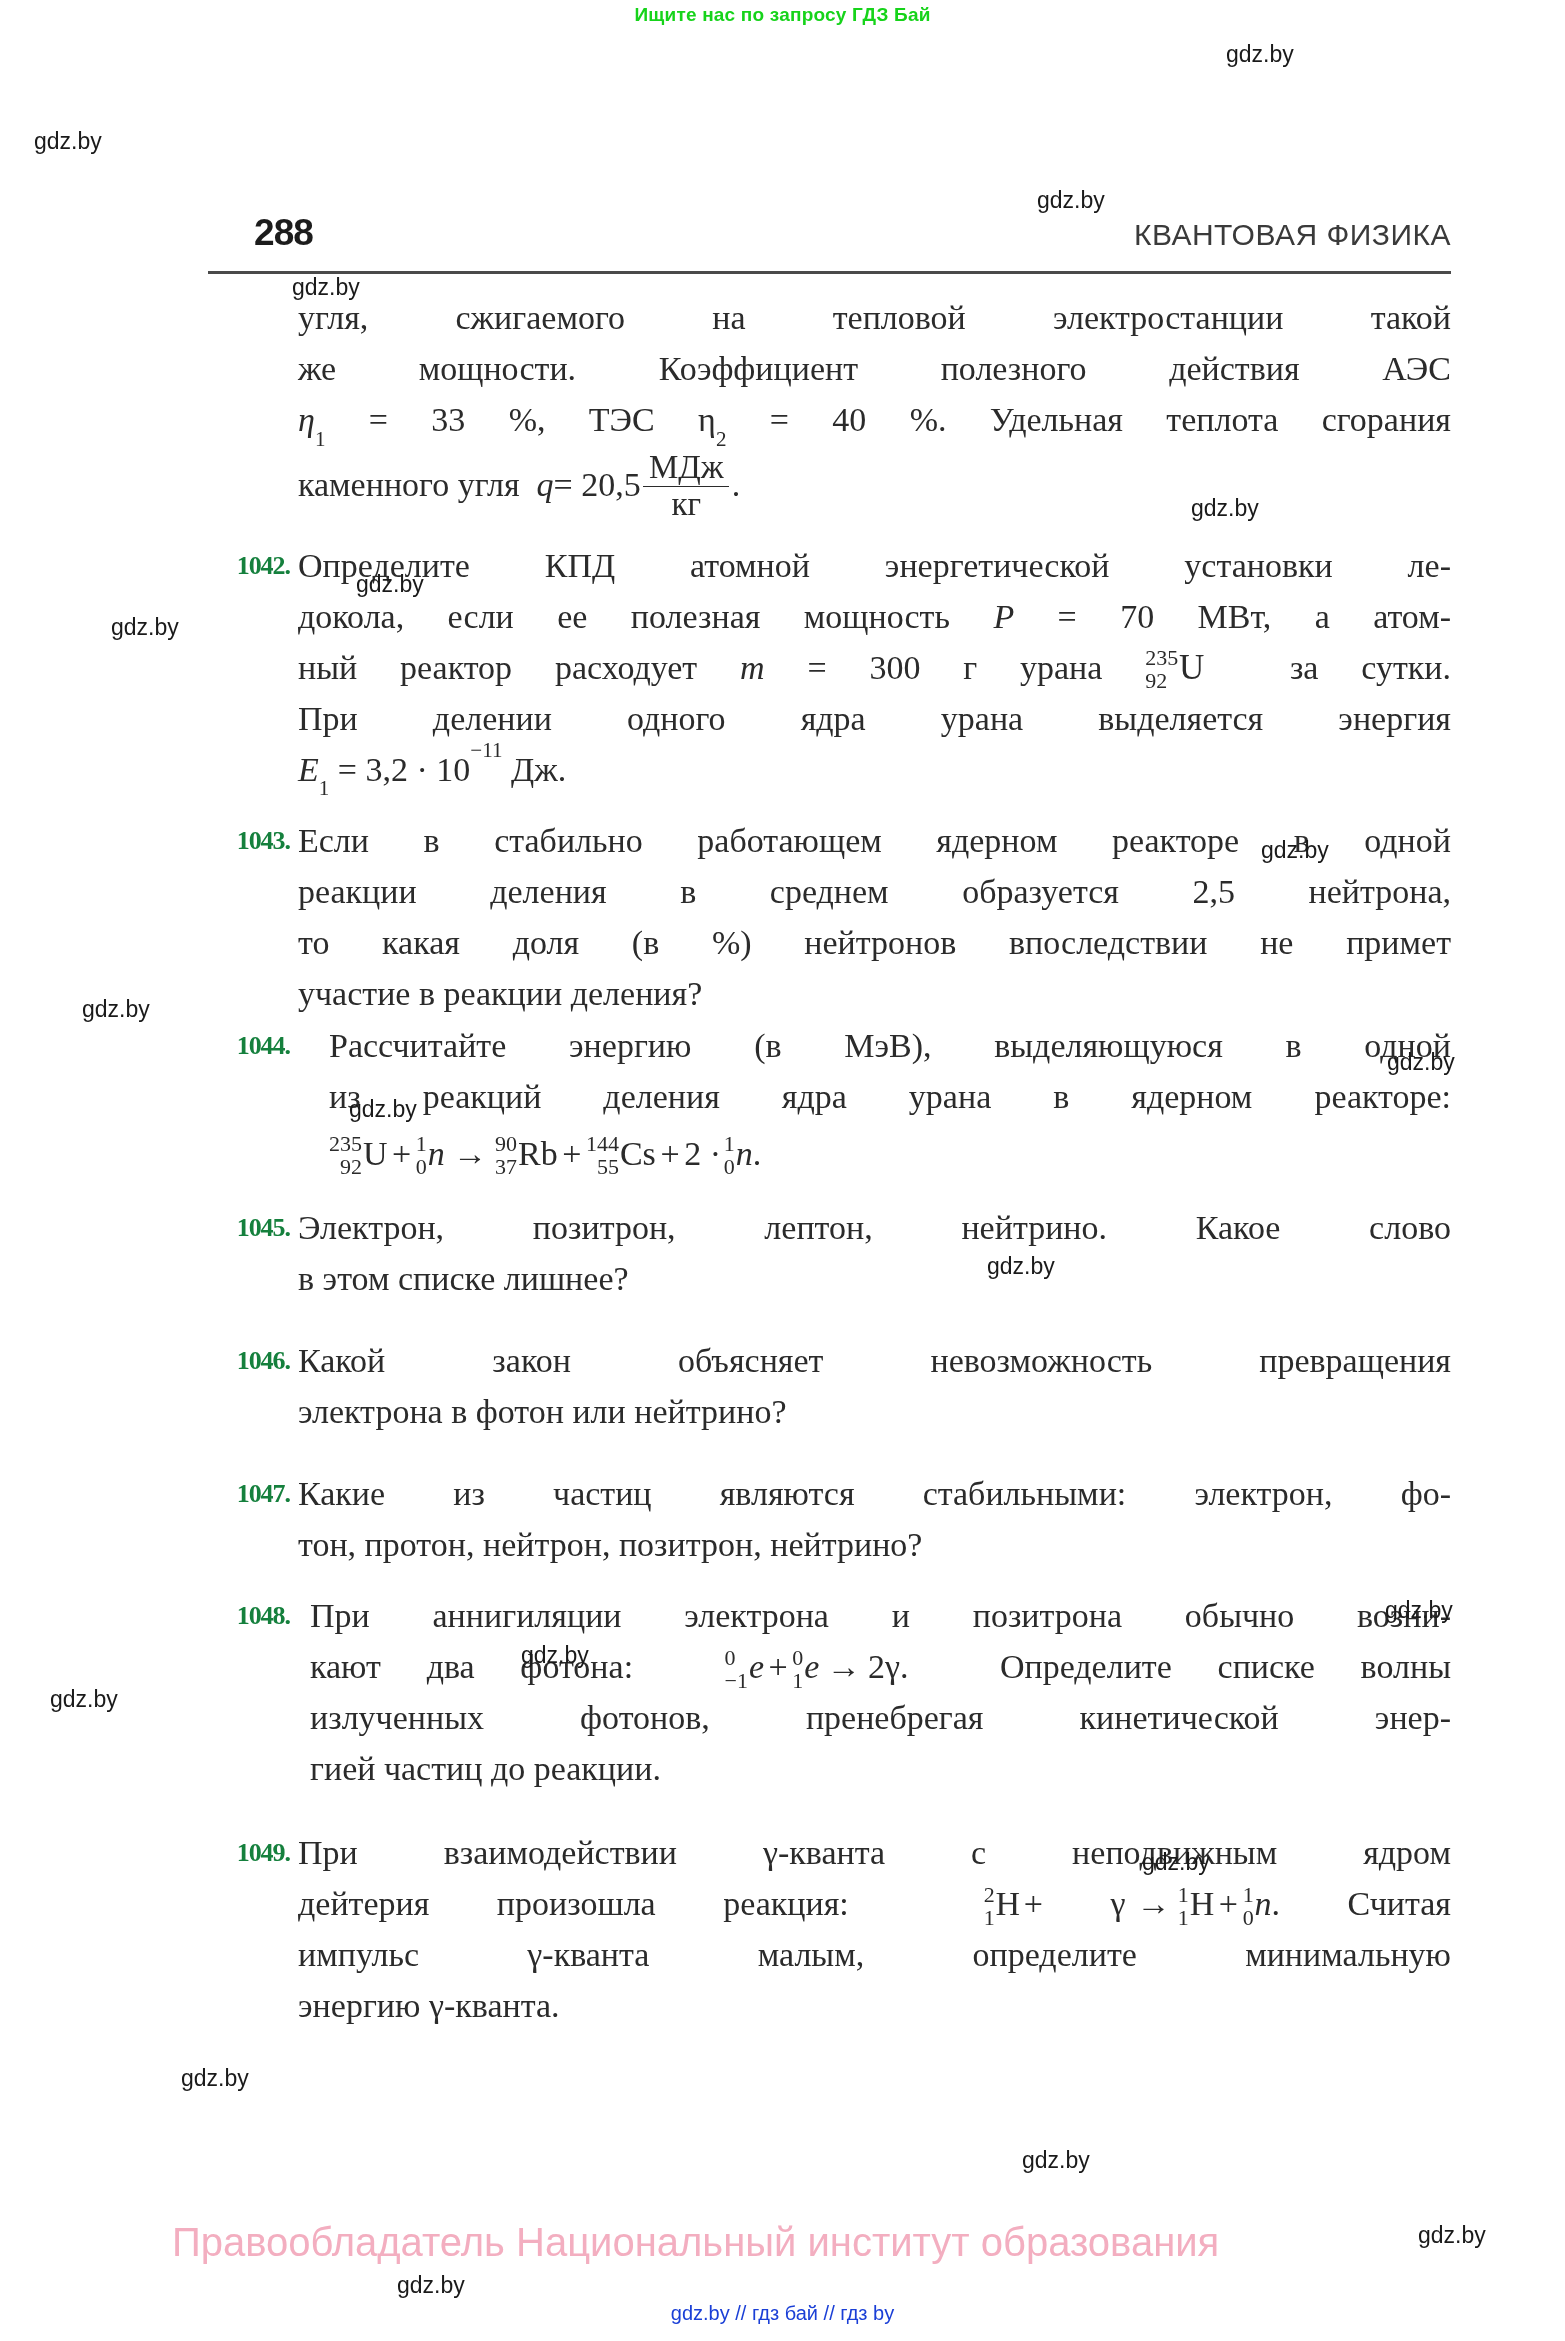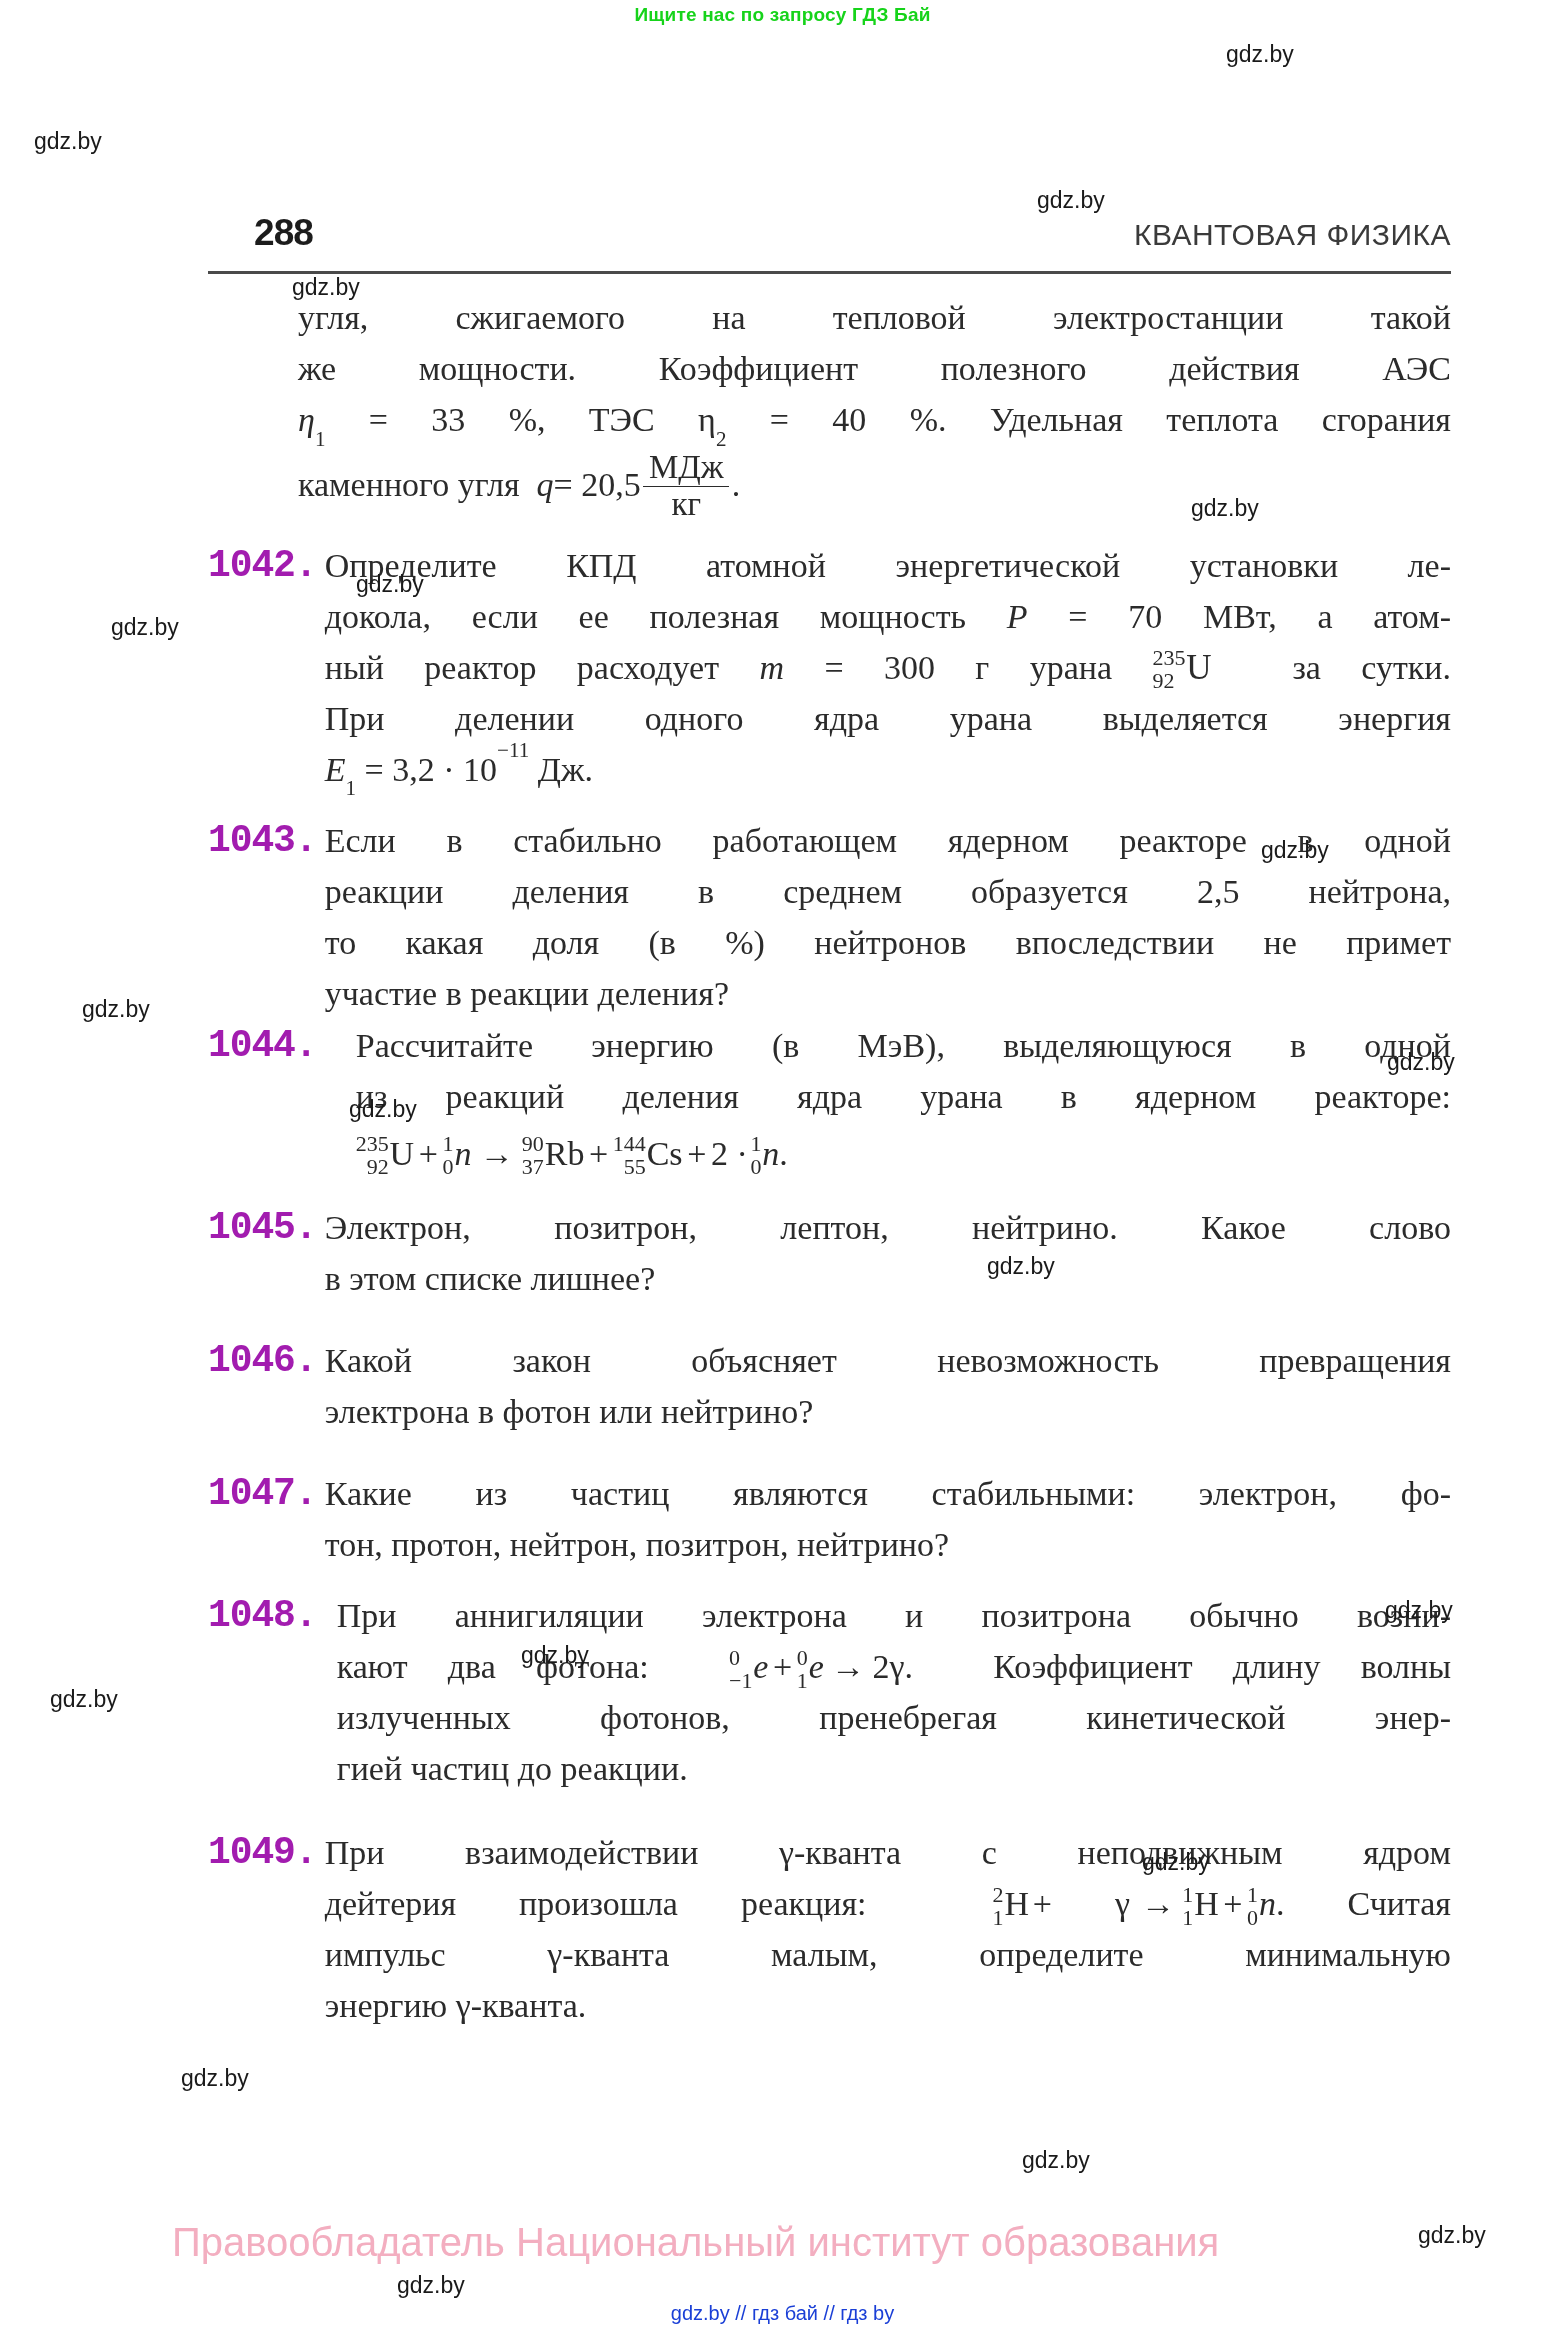--- a/index.html
+++ b/index.html
@@ -113,24 +113,24 @@
   .task {
     display: flex;
     align-items: flex-start;
     margin-top: 14.6px;
   }
   .task-num {
     flex: 0 0 90px;
     text-align: right;
     padding-right: 8.2px;
     box-sizing: border-box;
-    font-family: Liberation Mono, monospace;
-    font-size: 38px;
+    font-family: Liberation Serif, serif;
+    font-size: 26px;
     font-weight: bold;
-    color: #a21caf;
+    color: #15803d;
     line-height: 51px;
     letter-spacing: -1.1px;
   }
   .task-body {
     flex: 1 1 auto;
     text-align: justify;
     text-justify: inter-word;
     font-size: 34px;
     line-height: 51px;
     color: #2b2b2b;
@@ -283,21 +283,21 @@
       <div class="task-body">
         <div class="jline">Какие из частиц являются стабильными: электрон, фо-</div>
         <div class="lastline">тон, протон, нейтрон, позитрон, нейтрино?</div>
       </div>
     </div>
 
     <div class="task" style="margin-top:20px;gap:12px;">
       <div class="task-num">1048.</div>
       <div class="task-body">
         <div class="jline">При аннигиляции электрона и позитрона обычно возни-</div>
-        <div class="jline"><span>кают два фотона:</span>&nbsp;&nbsp;<span class="iso"><i>0</i><i>−1</i></span><span class="mi">e</span><span style="padding:0 4.6px;">+</span><span class="iso"><i>0</i><i>1</i></span><span class="mi">e</span><span style="padding:0 7.3px;">→</span><span class="mn">2γ.</span>&nbsp;&nbsp;<span>Коэффициент длину волны</span></div>
+        <div class="jline"><span>кают два фотона:</span>&nbsp;&nbsp;<span class="iso"><i>0</i><i>−1</i></span><span class="mi">e</span><span style="padding:0 4.6px;">+</span><span class="iso"><i>0</i><i>1</i></span><span class="mi">e</span><span style="padding:0 7.3px;">→</span><span class="mn">2γ.</span>&nbsp;&nbsp;<span>Определите списке волны</span></div>
         <div class="jline">излученных фотонов, пренебрегая кинетической энер-</div>
         <div class="lastline">гией частиц до реакции.</div>
       </div>
     </div>
 
     <div class="task" style="margin-top:33px;">
       <div class="task-num">1049.</div>
       <div class="task-body">
         <div class="jline">При взаимодействии γ-кванта с неподвижным ядром</div>
         <div class="jline"><span>дейтерия произошла реакция:</span>&nbsp;&nbsp;<span class="iso"><i>2</i><i>1</i></span><span class="mn">H</span><span style="padding:0 3.7px;">+ γ</span><span style="padding:0 7.3px;">→</span><span class="iso"><i>1</i><i>1</i></span><span class="mn">H</span><span style="padding:0 4.6px;">+</span><span class="iso"><i>1</i><i>0</i></span><span class="mi">n</span><span>. Считая</span></div>

